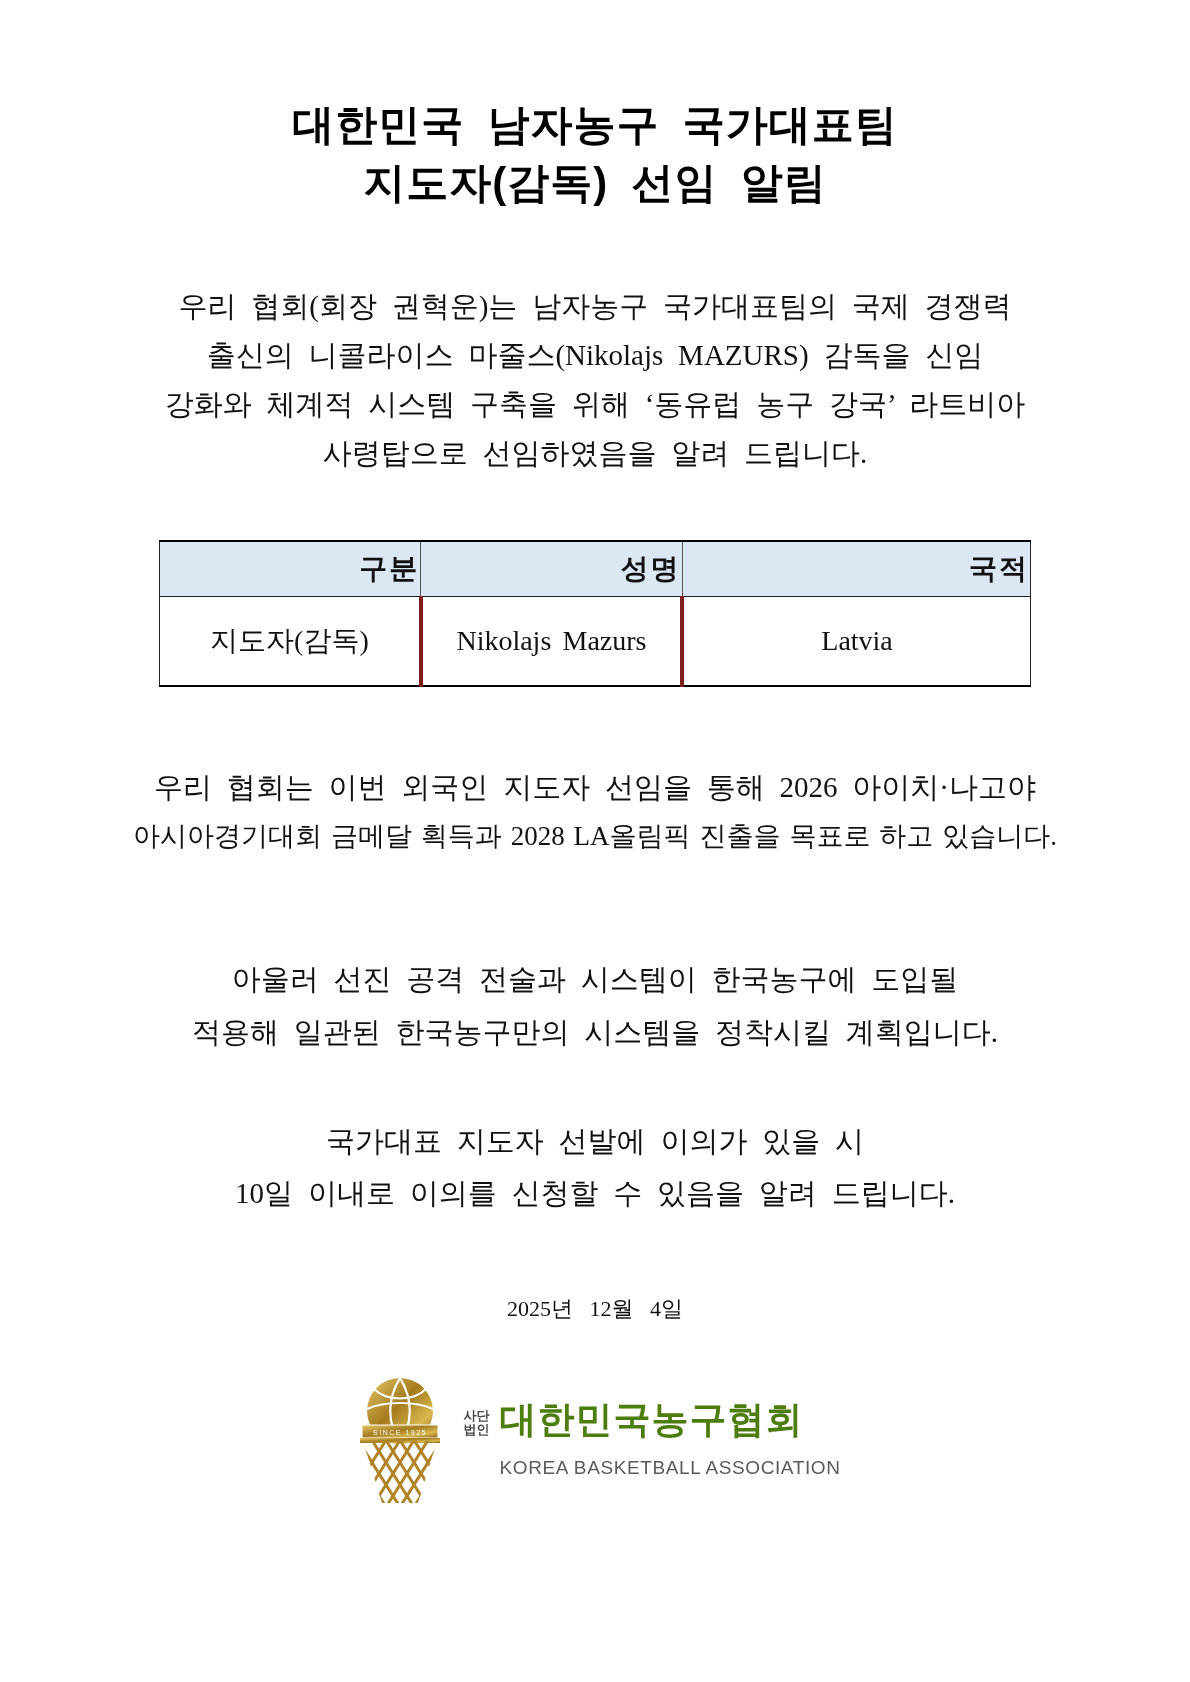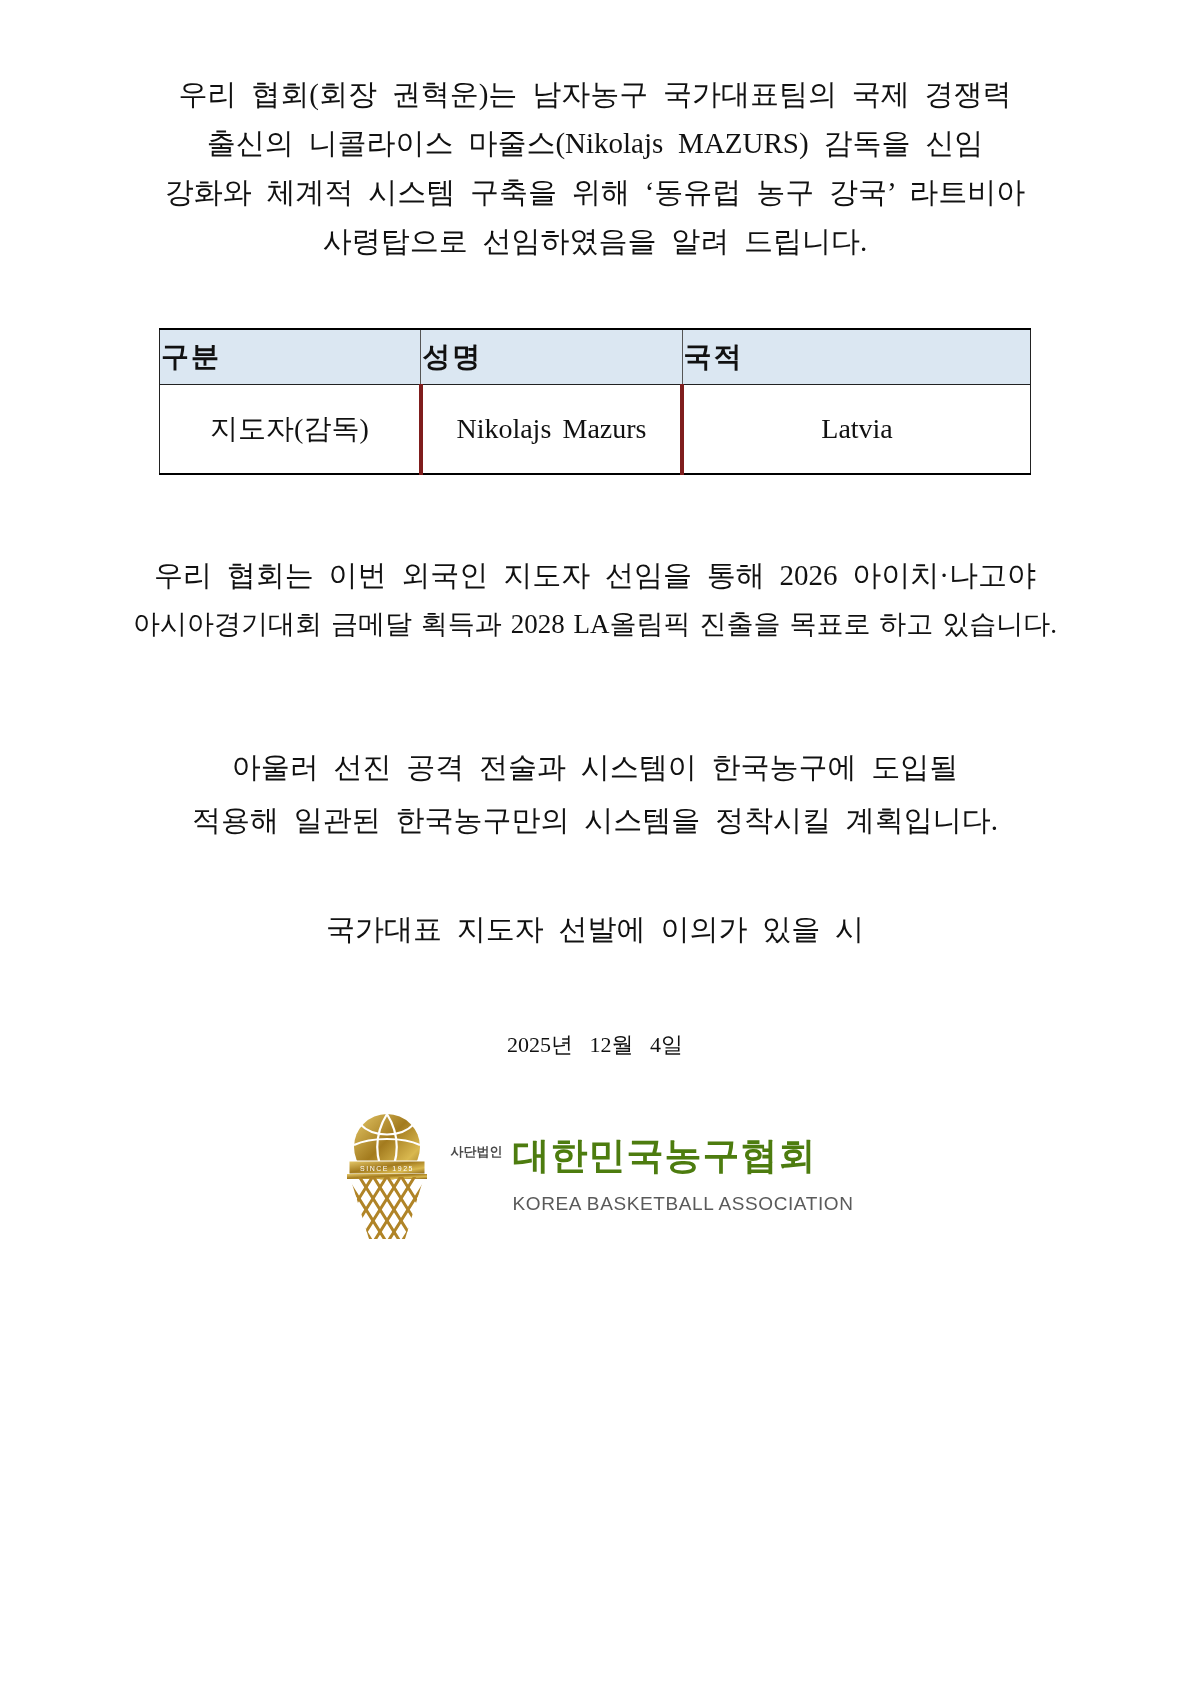--- a/index.html
+++ b/index.html
@@ -45,21 +45,21 @@
     font-size:28px;
   }
   table.appointment th{
     background:#dbe7f2;
     border-top:2px solid #000;
     border-bottom:1.5px solid #222;
     border-left:1px solid #555;
     border-right:1px solid #555;
     height:52px;
     font-weight:700;
-    text-align:left;
+    text-align:right;
     letter-spacing:2px;
   }
   table.appointment td{
     border-bottom:2px solid #000;
     border-left:4px solid #7f1d1d;
     border-right:1px solid #555;
     height:86px;
     text-align:center;
     vertical-align:middle;
     word-spacing:0.15em;
@@ -88,20 +88,21 @@
   .logo-mark{ flex:0 0 auto; }
   .logo-text{
     display:flex;
     align-items:flex-start;
     gap:10px;
     margin-top:26px;
     font-family:"Liberation Sans","DejaVu Sans",sans-serif;
   }
   .corp-type{
     display:flex;
+    flex-direction:column;
     font-size:13px;
     line-height:14px;
     font-weight:700;
     color:#4a4a4a;
     margin-top:8px;
   }
   .org-kr{
     font-size:37px;
     font-weight:800;
     letter-spacing:1px;
@@ -114,20 +115,24 @@
     letter-spacing:0.6px;
     margin-top:18px;
     white-space:nowrap;
   }
 </style>
 </head>
 <body>
 
 <div class="page">
 
+  <div class="title">
+    <div>대한민국 남자농구 국가대표팀</div>
+    <div>지도자(감독) 선임 알림</div>
+  </div>
 
   <div class="para para-intro">
     <div class="line">우리 협회(회장 권혁운)는 남자농구 국가대표팀의 국제 경쟁력</div>
     <div class="line">출신의 니콜라이스 마줄스(Nikolajs MAZURS) 감독을 신임</div>
     <div class="line">강화와 체계적 시스템 구축을 위해 ‘동유럽 농구 강국’ 라트비아</div>
     <div class="line">사령탑으로 선임하였음을 알려 드립니다.</div>
   </div>
 
   <table class="appointment">
     <colgroup>
@@ -156,20 +161,21 @@
     <div class="line tight">아시아경기대회 금메달 획득과 2028 LA올림픽 진출을 목표로 하고 있습니다.</div>
   </div>
 
   <div class="para para-expectation">
     <div class="line">아울러 선진 공격 전술과 시스템이 한국농구에 도입될</div>
     <div class="line">적용해 일관된 한국농구만의 시스템을 정착시킬 계획입니다.</div>
   </div>
 
   <div class="para para-objection">
     <div class="line">국가대표 지도자 선발에 이의가 있을 시</div>
+    <div class="line">10일 이내로 이의를 신청할 수 있음을 알려 드립니다.</div>
   </div>
 
   <div class="date-line">2025년   12월   4일</div>
 
   <div class="logo">
     <svg class="logo-mark" width="100" height="132" viewBox="0 0 100 132" xmlns="http://www.w3.org/2000/svg">
       <defs>
         <linearGradient id="gold" x1="0" y1="0" x2="1" y2="1">
           <stop offset="0" stop-color="#e6c96a"></stop>
           <stop offset="0.45" stop-color="#a37b1e"></stop>

